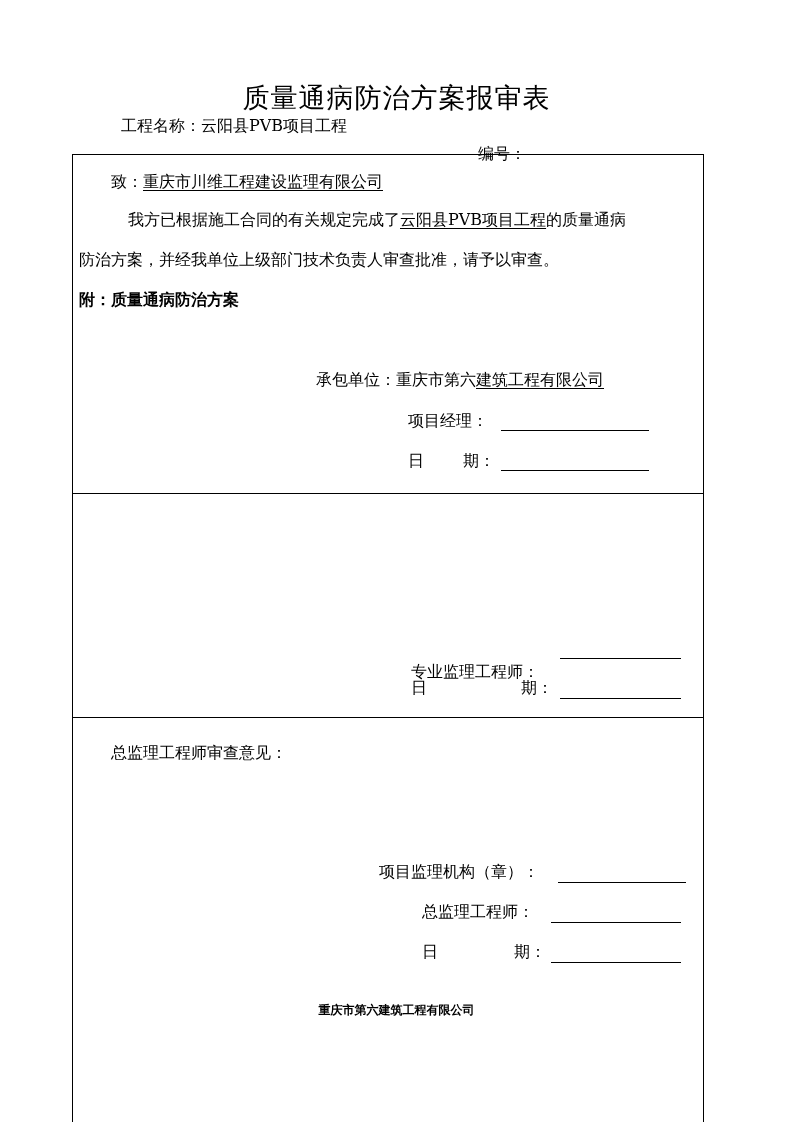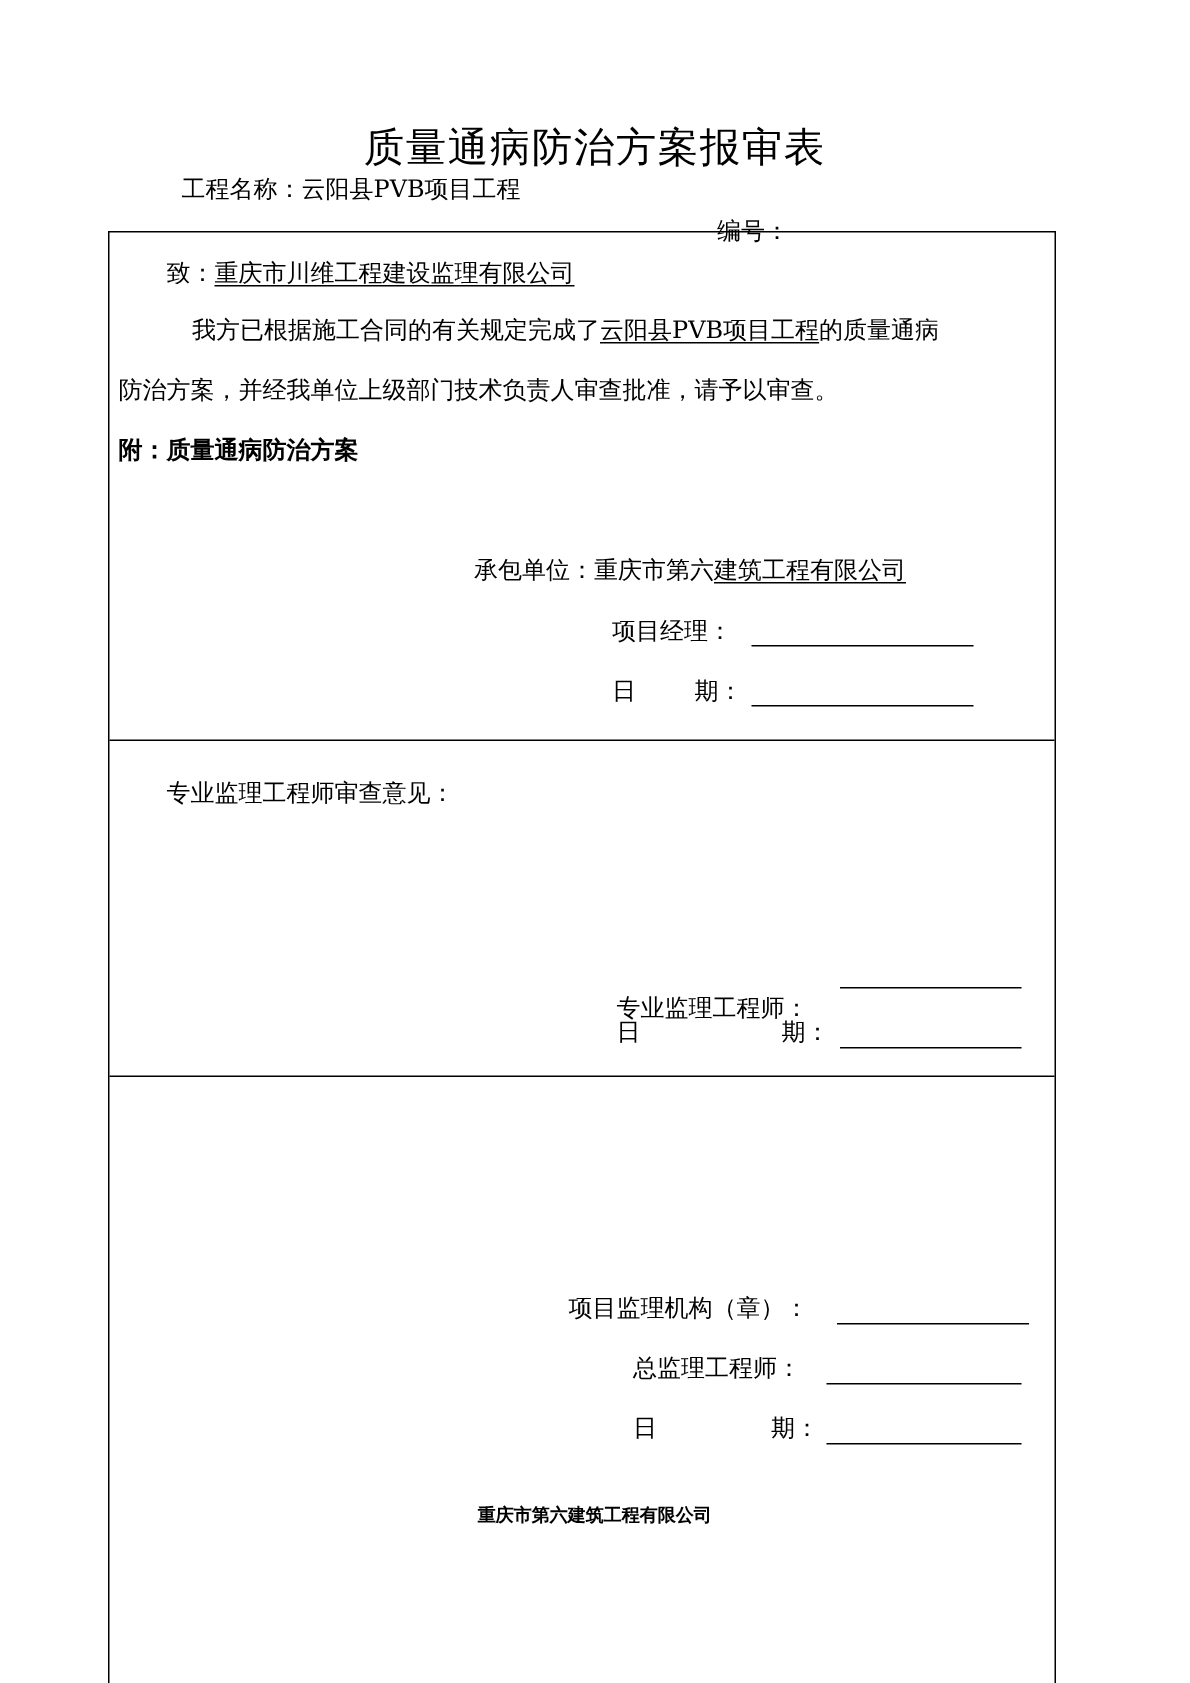--- a/index.html
+++ b/index.html
@@ -44,29 +44,29 @@
       <span>承包单位：</span><span>重庆市第六</span><span class="ul">建筑工程有限公司</span>
     </div>
     <div class="t" style="left:335px; top:256px;">项目经理：</div>
     <div class="line" style="left:428px; top:275px; width:148px;"><span></span></div>
     <div class="t" style="left:335px; top:296px;">日</div>
     <div class="t" style="left:390px; top:296px;">期：</div>
     <div class="line" style="left:428px; top:315px; width:148px;"><span></span></div>
   </div>
 
   <div class="sec sec2">
-    <div class="t" style="left:38px; top:25px;">专业监理工程师审查意见：</div>
     <div class="t" style="left:338px; top:144px;margin-top:24px;">专业监理工程师：</div>
     <div class="line" style="left:487px; top:164px; width:121px;"><span></span></div>
     <div class="t" style="left:338px; top:184px;">日</div>
     <div class="t" style="left:448px; top:184px;">期：</div>
     <div class="line" style="left:487px; top:204px; width:121px;"><span></span></div>
   </div>
 
   <div class="sec sec3">
+    <div class="t" style="left:38px; top:25px;">总监理工程师审查意见：</div>
     <div class="t" style="left:306px; top:144px;">项目监理机构（章）：</div>
     <div class="line" style="left:485px; top:164px; width:128px;"><span></span></div>
     <div class="t" style="left:349px; top:184px;">总监理工程师：</div>
     <div class="line" style="left:478px; top:204px; width:130px;"><span></span></div>
     <div class="t" style="left:349px; top:224px;">日</div>
     <div class="t" style="left:441px; top:224px;">期：</div>
     <div class="line" style="left:478px; top:244px; width:130px;"><span></span></div>
   </div>
 
 </div>

